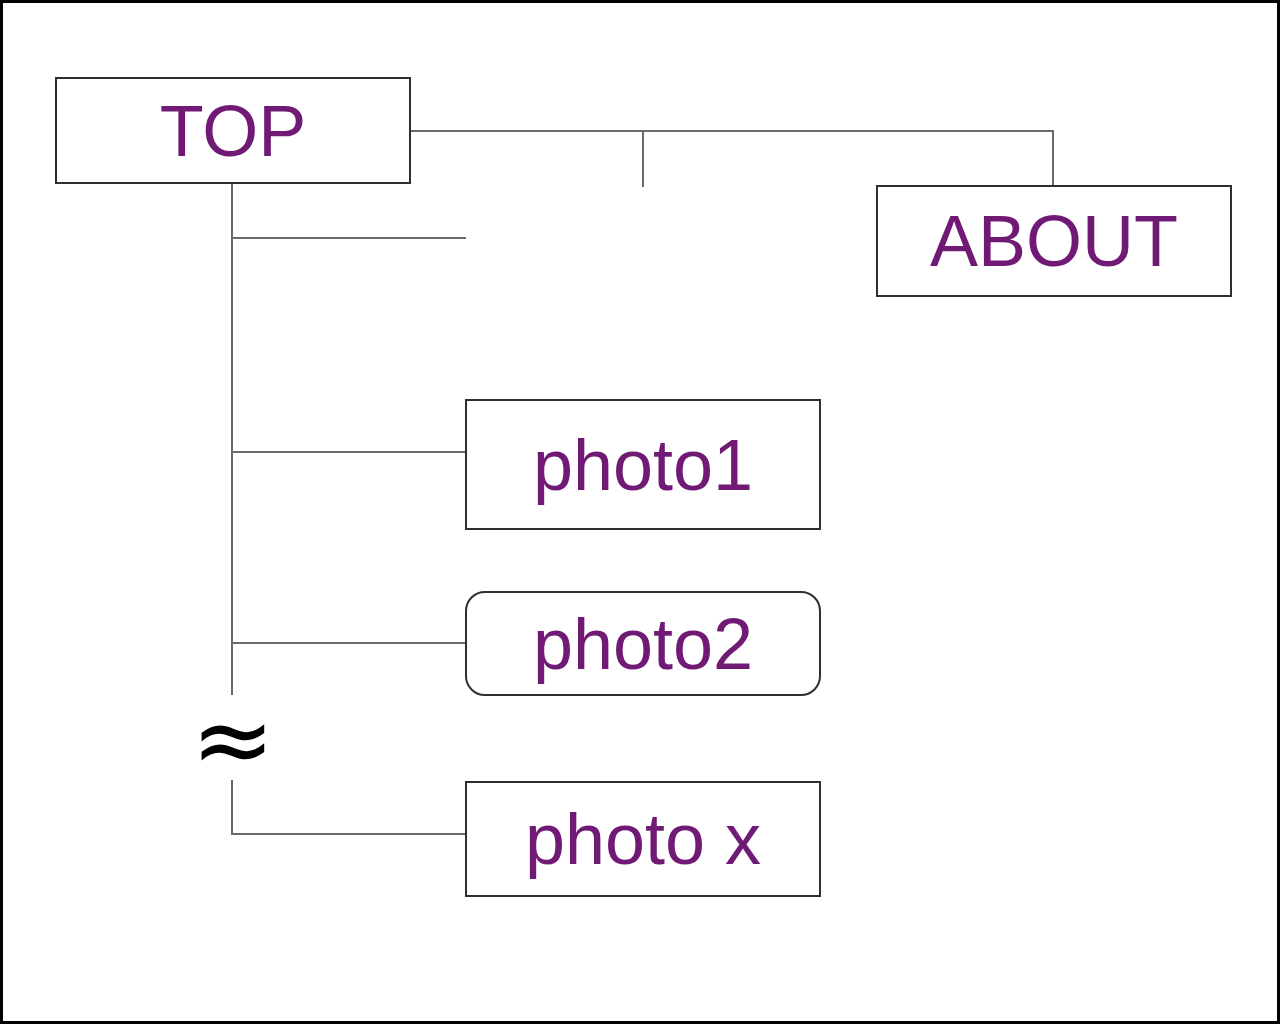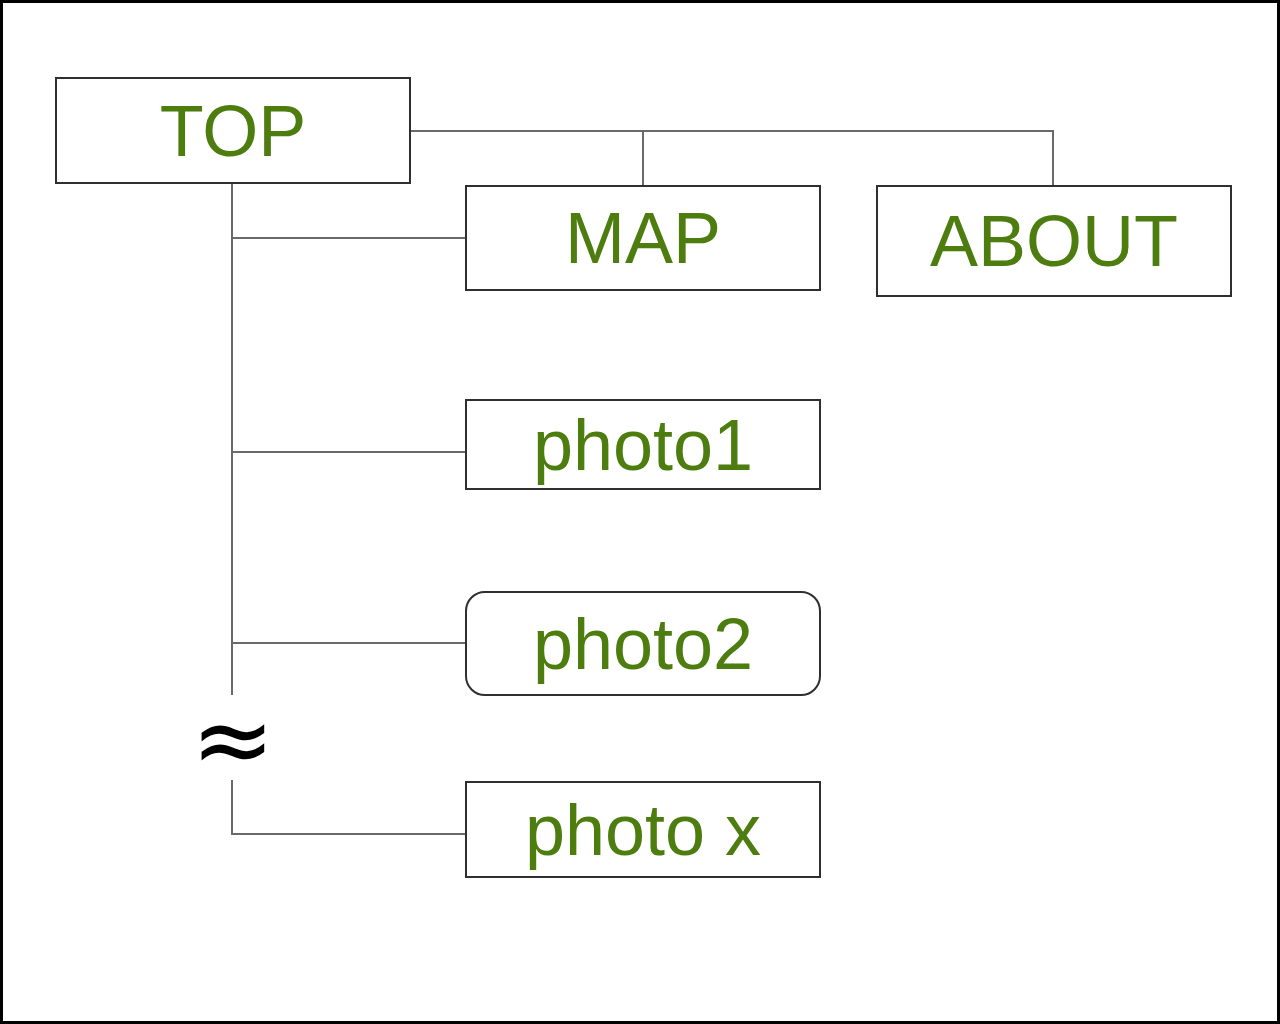--- a/index.html
+++ b/index.html
@@ -15,21 +15,21 @@
   }
   .node {
     position: absolute;
     box-sizing: border-box;
     border: 2px solid #2f2f2f;
     background: #ffffff;
     display: flex;
     align-items: center;
     justify-content: center;
     font-size: 72px;
-    color: #4d7c0f;
+    color: #701a75;
     white-space: nowrap;
     line-height: 1;
   }
   .line {
     position: absolute;
     background: #6a6a6a;
   }
   .hline { height: 2px; }
   .vline { width: 2px; }
   #break-symbol {
@@ -39,23 +39,23 @@
     transform: translate(-50%, -50%);
     font-size: 100px;
     line-height: 1;
     color: #000000;
     font-family: "DejaVu Sans", sans-serif;
   }
   
   #node-top    { left: 52px;  top: 74px;  width: 356px; height: 107px; }
   #node-map    { left: 462px; top: 182px; width: 356px; height: 106px; }
   #node-about  { left: 873px; top: 182px; width: 356px; height: 112px; }
-  #node-photo1 { left: 462px; top: 396px; width: 356px; height: 91px; }
+  #node-photo1 { left: 462px; top: 396px; width: 356px; height: 131px; }
   #node-photo2 { left: 462px; top: 588px; width: 356px; height: 105px; border-radius: 20px; }
-  #node-photox { left: 462px; top: 778px; width: 356px; height: 97px; }
+  #node-photox { left: 462px; top: 778px; width: 356px; height: 116px; }
   
   #conn-top-right     { left: 407px;  top: 127px; width: 644px; }
   #conn-drop-map      { left: 639px;  top: 127px; height: 57px; }
   #conn-drop-about    { left: 1049px; top: 127px; height: 57px; }
   #conn-spine-upper   { left: 228px;  top: 180px; height: 512px; }
   #conn-spine-lower   { left: 228px;  top: 777px; height: 55px; }
   #conn-branch-map    { left: 228px;  top: 234px; width: 235px; }
   #conn-branch-photo1 { left: 228px;  top: 448px; width: 235px; }
   #conn-branch-photo2 { left: 228px;  top: 639px; width: 235px; }
   #conn-branch-photox { left: 228px;  top: 830px; width: 235px; }
@@ -73,23 +73,20 @@
   <div class="line hline" id="conn-branch-map"></div>
   <div class="line hline" id="conn-branch-photo1"></div>
   <div class="line hline" id="conn-branch-photo2"></div>
   <div class="line hline" id="conn-branch-photox"></div>
 
   <span id="break-symbol">≈</span>
 
   <div class="node" id="node-top">
     <span>TOP</span>
   </div>
-  <div class="node" id="node-map">
-    <span>MAP</span>
-  </div>
   <div class="node" id="node-about">
     <span>ABOUT</span>
   </div>
   <div class="node" id="node-photo1">
     <span>photo1</span>
   </div>
   <div class="node" id="node-photo2">
     <span>photo2</span>
   </div>
   <div class="node" id="node-photox">

